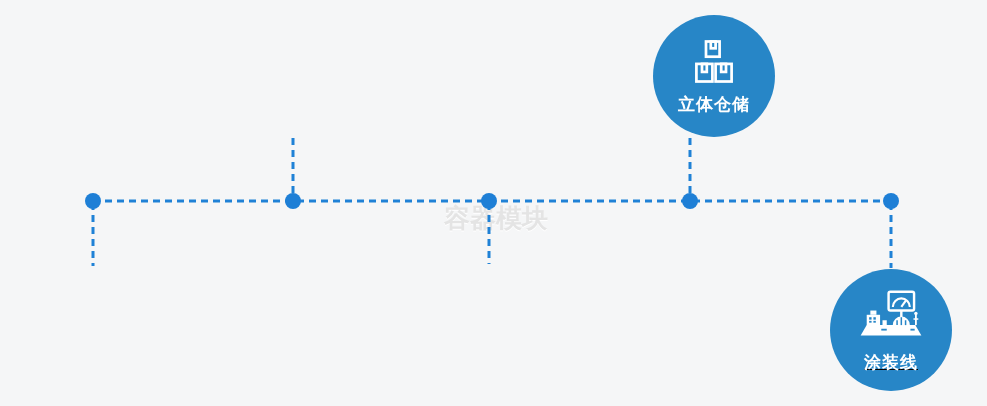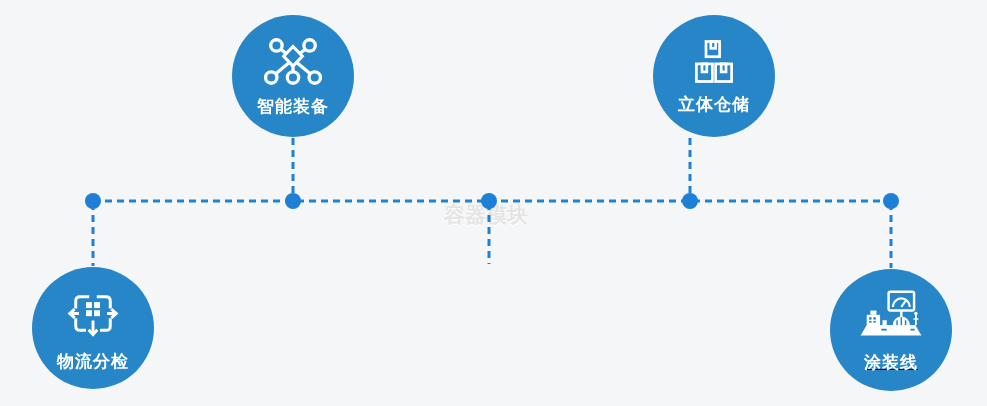--- a/index.html
+++ b/index.html
@@ -3,21 +3,21 @@
 <meta charset="utf-8">
 <style>
   html,body { margin:0; padding:0; }
   .canvas {
     position:relative; width:987px; height:406px;
     background:#f5f6f7; overflow:hidden;
     font-family:"Liberation Sans","DejaVu Sans",sans-serif;
   }
   .watermark {
     position:absolute; left:444px; top:201px; width:110px;
-    font-size:21px; font-weight:bold; color:#e4e4e4;
+    font-size:26px; font-weight:bold; color:#e4e4e4;
     letter-spacing:0px; z-index:1; user-select:none;
     text-shadow:0 1px 0 #ffffff;
   }
   .connectors { position:absolute; left:0; top:0; z-index:2; }
   .node {
     position:absolute; width:122px; height:122px; border-radius:50%;
     background:#2786c7; z-index:3;
     display:flex; flex-direction:column; align-items:center; justify-content:center;
   }
   .node .icon { display:block; }
@@ -49,74 +49,35 @@
     </g>
     <g fill="#1e7fd6">
       <circle cx="93" cy="201" r="8"></circle>
       <circle cx="293" cy="201" r="8"></circle>
       <circle cx="489" cy="201" r="8"></circle>
       <circle cx="690" cy="201" r="8"></circle>
       <circle cx="891" cy="201" r="8"></circle>
     </g>
   </svg>
 
-  <div class="node n1">
-    <svg class="icon" width="58" height="48" viewBox="0 0 56 46">
-      <g stroke="#ffffff" stroke-width="3.2" fill="none">
-        <line x1="12" y1="7" x2="49" y2="38"></line>
-        <line x1="44" y1="7" x2="7" y2="38"></line>
-        <line x1="28" y1="24" x2="28" y2="38"></line>
-        <path d="M28 8 L37 17.5 L28 27 L19 17.5 Z" fill="#2786c7" stroke-width="3"></path>
-        <circle cx="12" cy="7" r="5.5" fill="#2786c7"></circle>
-        <circle cx="44" cy="7" r="5.5" fill="#2786c7"></circle>
-        <circle cx="7" cy="38" r="5.5" fill="#2786c7"></circle>
-        <circle cx="28" cy="38" r="5.5" fill="#2786c7"></circle>
-        <circle cx="49" cy="38" r="5.5" fill="#2786c7"></circle>
-      </g>
-    </svg>
-    <div class="label">智能装备</div>
-  </div>
 
   <div class="node n2">
     <svg class="icon" width="48" height="45" viewBox="0 0 60 56">
       <g stroke="#ffffff" stroke-width="3.4" fill="none">
         <rect x="20" y="3" width="17" height="19"></rect>
         <rect x="26" y="3" width="6" height="8.5"></rect>
         <rect x="8" y="31" width="20" height="22"></rect>
         <rect x="15" y="31" width="6" height="10"></rect>
         <rect x="32" y="31" width="20" height="22"></rect>
         <rect x="39" y="31" width="6" height="10"></rect>
       </g>
     </svg>
     <div class="label">立体仓储</div>
   </div>
 
-  <div class="node n3">
-    <svg class="icon" width="56" height="54" viewBox="0 0 100 100">
-      <g stroke="#ffffff" stroke-width="5.5" fill="none">
-        <path d="M18 40 V26 Q18 18 26 18 H43"></path>
-        <path d="M57 18 H74 Q82 18 82 26 V40"></path>
-        <path d="M18 58 V72 Q18 80 26 80 H37"></path>
-        <path d="M82 58 V72 Q82 80 74 80 H63"></path>
-        <path d="M24 49 H9"></path>
-        <path d="M16 41 L7 49 L16 57"></path>
-        <path d="M76 49 H91"></path>
-        <path d="M84 41 L93 49 L84 57"></path>
-        <path d="M50 62 V87"></path>
-        <path d="M42 79 L50 88 L58 79"></path>
-      </g>
-      <g fill="#ffffff">
-        <rect x="37" y="28" width="11" height="11"></rect>
-        <rect x="52" y="28" width="11" height="11"></rect>
-        <rect x="37" y="43" width="11" height="11"></rect>
-        <rect x="52" y="43" width="11" height="11"></rect>
-      </g>
-    </svg>
-    <div class="label">物流分检</div>
-  </div>
 
 
   <div class="node n5">
     <svg class="icon" width="68" height="52" viewBox="0 0 112 84">
       <g stroke="#ffffff" fill="none">
         <rect x="52" y="2" width="42" height="31" rx="3" stroke-width="4"></rect>
         <path d="M59 27 A14 14 0 0 1 87 27" stroke-width="3.5"></path>
         <path d="M73 27 L81 16" stroke-width="3.5"></path>
         <path d="M73 33 V47" stroke-width="4"></path>
         <path d="M97 40 V57" stroke-width="3"></path>

